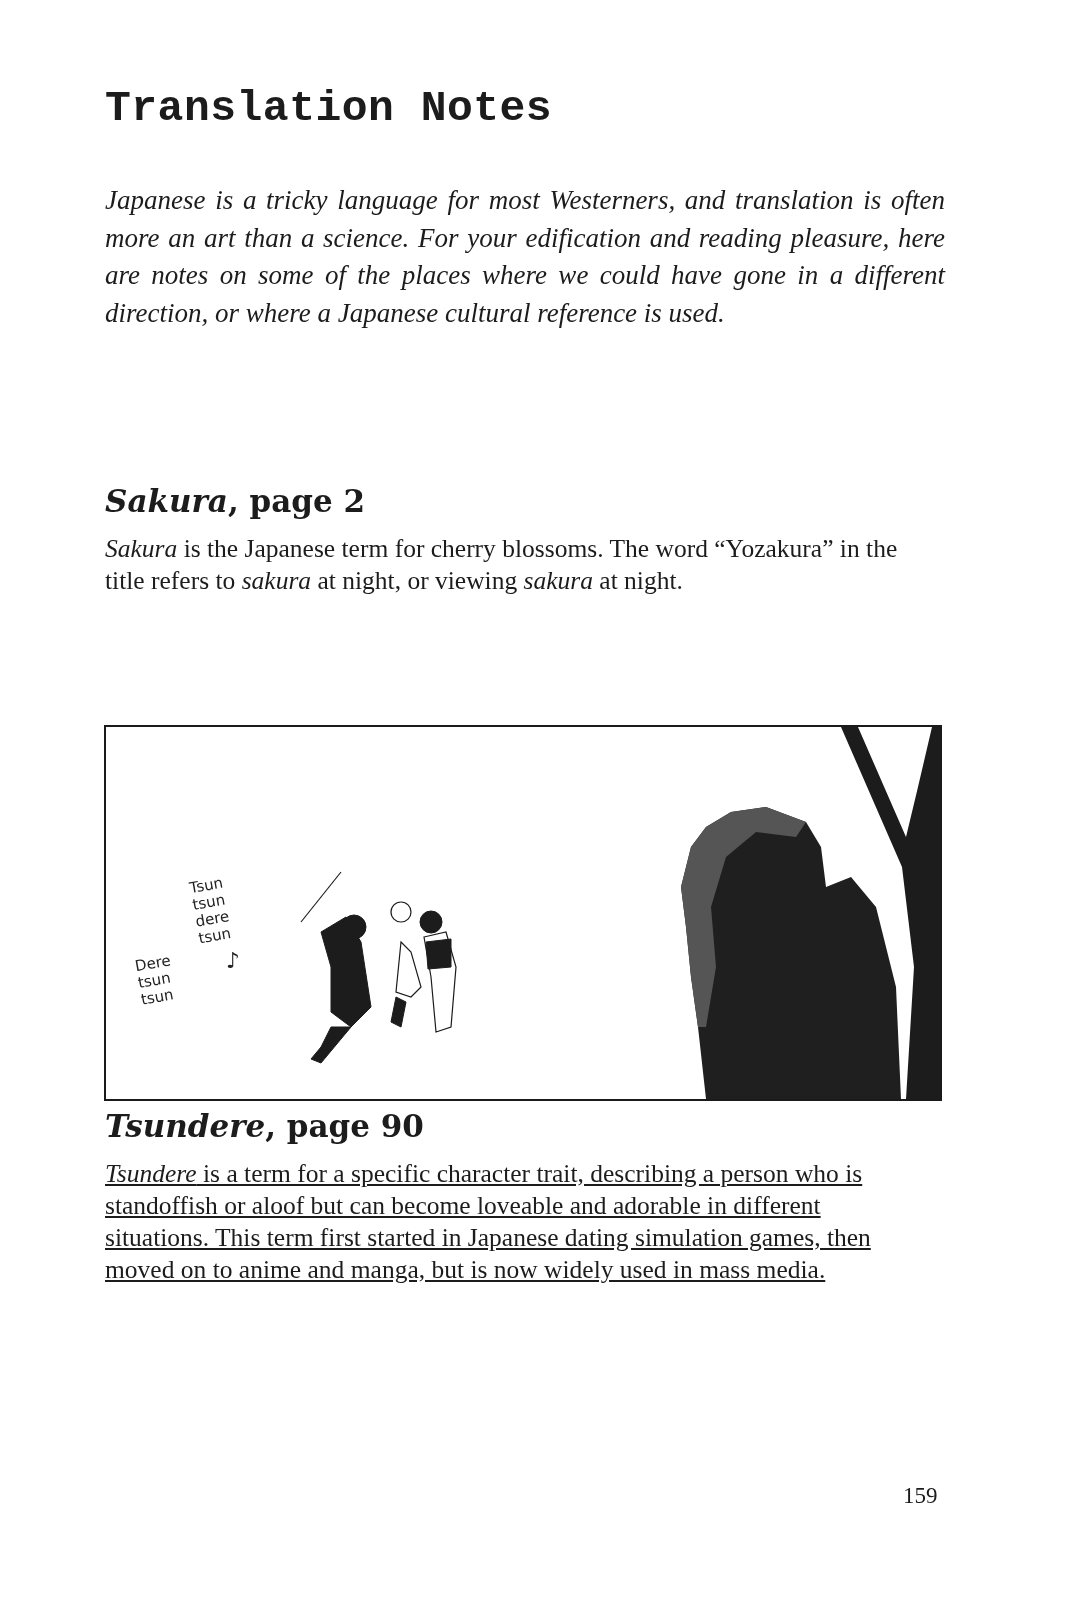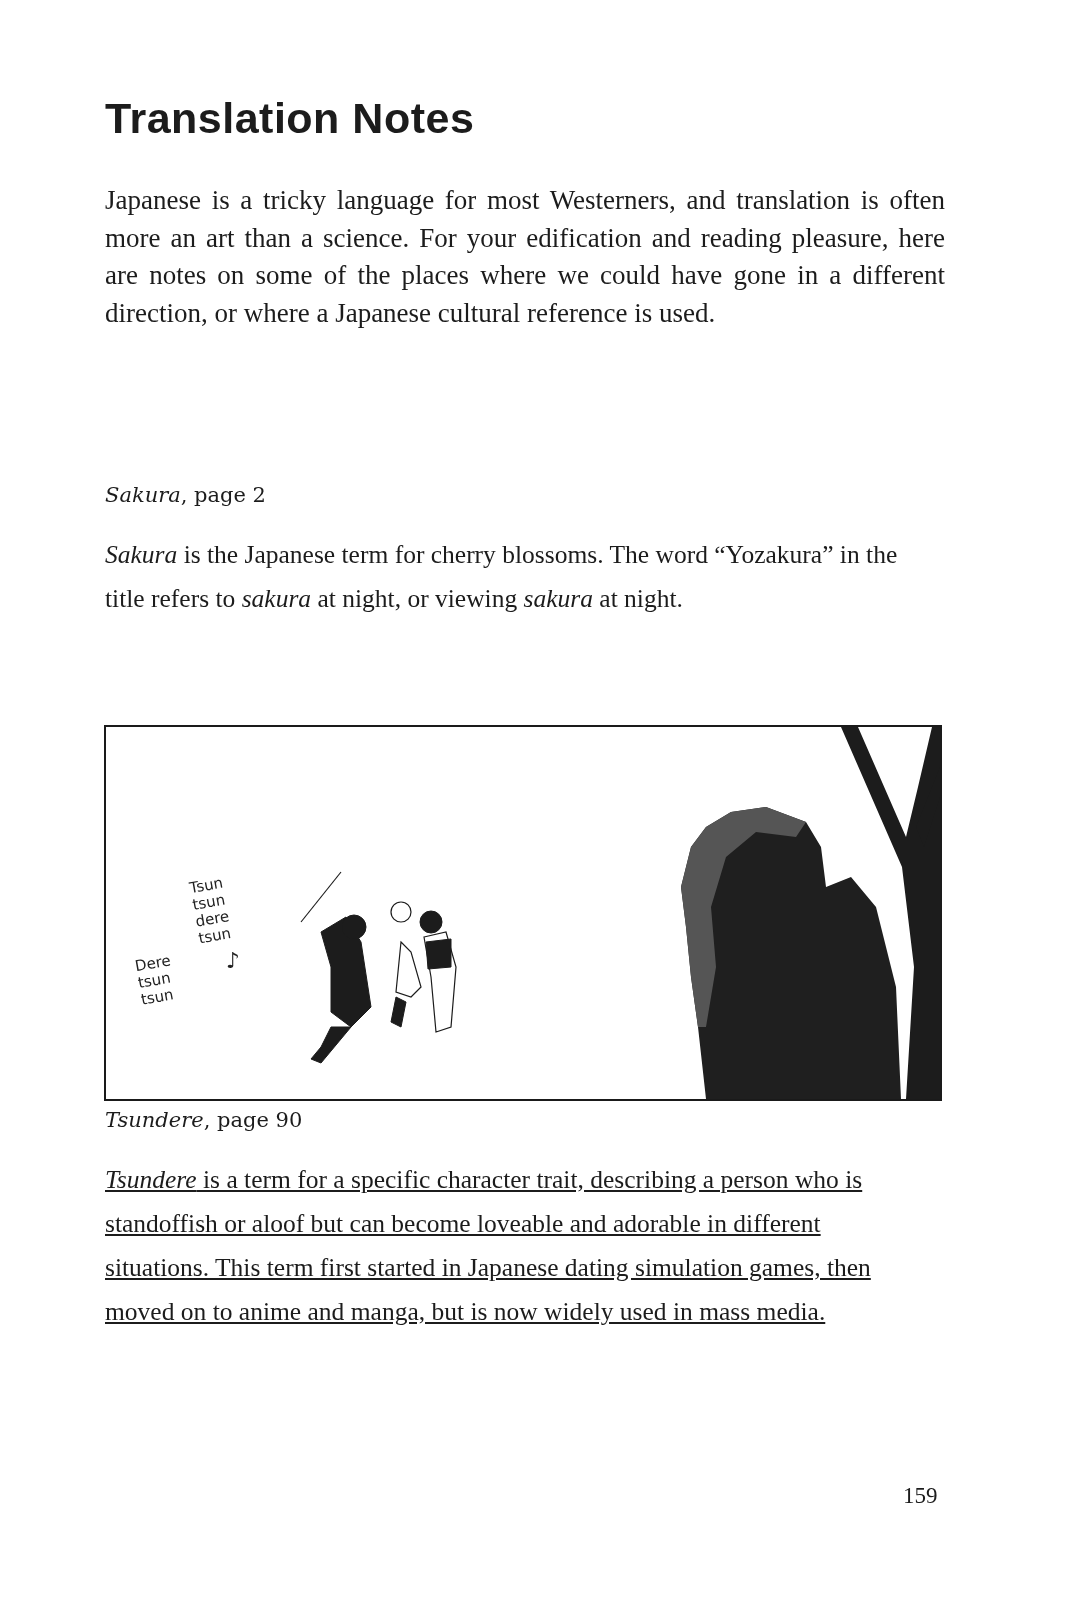--- a/index.html
+++ b/index.html
@@ -1,21 +1,21 @@
 <!DOCTYPE html>
 <html><head>
 <meta charset="utf-8">
 <style>
   html, body { margin: 0; padding: 0; background: #ffffff; }
   body { width: 1066px; height: 1600px; position: relative; overflow: hidden; color: #1c1c1c; font-family: "DejaVu Serif", "Liberation Serif", serif; }
-  .title { position: absolute; left: 105px; top: 94px; font-family: Liberation Sans, sans-serif; font-weight: bold; font-size: 43px; letter-spacing: 0.5px; margin: 0; }
-  .intro { position: absolute; left: 105px; top: 182px; width: 840px; font-family: "Liberation Serif", serif; font-size: 27px; line-height: 37.5px; text-align: justify; margin: 0; }
-  .note-head { position: absolute; left: 105px; font-family: "DejaVu Serif", serif; font-weight: normal; font-size: 21px; margin: 0; }
+  .title { position: absolute; left: 105px; top: 84px; font-family: Liberation Mono, monospace; font-weight: bold; font-size: 43px; letter-spacing: 0.5px; margin: 0; }
+  .intro { position: absolute; left: 105px; top: 182px; width: 840px; font-family: "Liberation Serif", serif; font-size: 27px; line-height: 37.5px; text-align: justify; margin: 0; font-style: italic; }
+  .note-head { position: absolute; left: 105px; font-family: "DejaVu Serif", serif; font-weight: bold; font-size: 31px; margin: 0; }
   .note-head i { font-style: italic; }
-  .note-body { position: absolute; left: 105px; width: 800px; font-family: "Liberation Serif", serif; font-size: 25.5px; line-height: 44px; margin: 0; }
+  .note-body { position: absolute; left: 105px; width: 800px; font-family: "Liberation Serif", serif; font-size: 25.5px; line-height: 32px; margin: 0; }
   .panel { position: absolute; left: 104px; top: 725px; width: 834px; height: 372px; border: 2px solid #1a1a1a; background: #fff; overflow: hidden; }
   .panel svg { position: absolute; left: 0; top: 0; }
   .sfx { position: absolute; font-family: "DejaVu Sans", sans-serif; font-size: 15px; line-height: 17px; color: #222; white-space: pre; }
   .page-num { position: absolute; left: 903px; top: 1483px; font-family: "Liberation Serif", serif; font-size: 23px; }
 </style>
 </head>
 <body>
 
 <h1 class="title">Translation Notes</h1>
 

